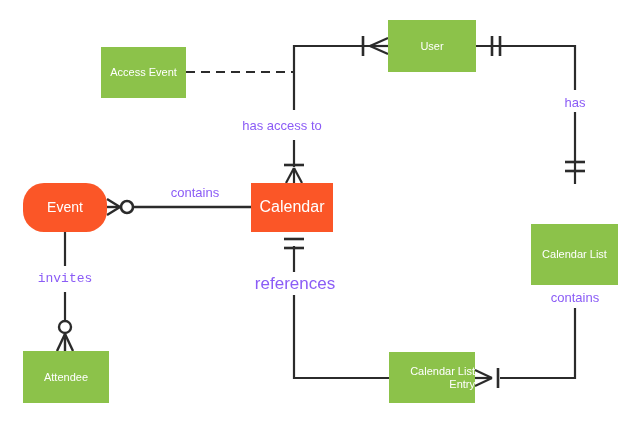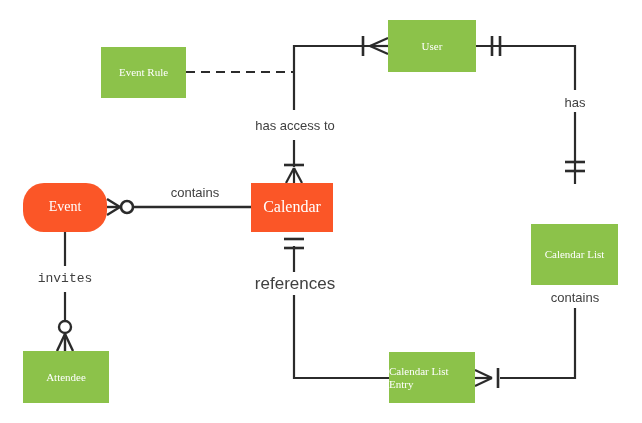--- a/index.html
+++ b/index.html
@@ -22,32 +22,31 @@
     left: 0;
     top: 0;
     width: 642px;
     height: 423px;
   }
   .entity-box {
     position: absolute;
     display: flex;
     align-items: center;
     justify-content: center;
-    text-align: left;
+    text-align: right;
     color: #ffffff;
     box-sizing: border-box;
     line-height: 1.15;
     z-index: 3;
-    font-family: Liberation Serif, serif;
   }
   .entity-green { background: #8CC24A; }
   .entity-orange { background: #FB5627; }
   .edge-label {
     position: absolute;
-    color: #404040;
+    color: #8b5cf6;
     white-space: nowrap;
     z-index: 4;
     background: #ffffff;
     padding: 0 3px;
   }
 </style>
 </head>
 <body>
 
 <div id="canvas">
@@ -121,21 +120,21 @@
 
       <g>
         <line x1="284" y1="239" x2="304" y2="239" stroke-width="2.6"></line>
         <line x1="284" y1="248" x2="304" y2="248" stroke-width="2.6"></line>
       </g>
 
     </g>
   </svg>
 
   <div class="entity-box entity-green" style="left:101px; top:47px; width:85px; height:51px; font-size:11px;">
-    <span>Event Rule</span>
+    <span>Access Event</span>
   </div>
 
   <div class="entity-box entity-green" style="left:388px; top:20px; width:88px; height:52px; font-size:11px;">
     <span>User</span>
   </div>
 
   <div class="entity-box entity-orange" style="left:23px; top:183px; width:84px; height:49px; font-size:14px;border-radius:21px;">
     <span>Event</span>
   </div>
 
@@ -148,21 +147,21 @@
   </div>
 
   <div class="entity-box entity-green" style="left:389px; top:352px; width:86px; height:51px; font-size:11px;">
     <span>Calendar List Entry</span>
   </div>
 
   <div class="entity-box entity-green" style="left:23px; top:351px; width:86px; height:52px; font-size:11px;">
     <span>Attendee</span>
   </div>
 
-  <div class="edge-label" style="left:295px; top:125px; transform:translate(-50%,-50%); font-size:13px;">
+  <div class="edge-label" style="left:282px; top:125px; transform:translate(-50%,-50%); font-size:13px;">
     <span>has access to</span>
   </div>
 
   <div class="edge-label" style="left:195px; top:192px; transform:translate(-50%,-50%); font-size:13px;">
     <span>contains</span>
   </div>
 
   <div class="edge-label" style="left:65px; top:278px; transform:translate(-50%,-50%); font-size:13px;font-family:Liberation Mono, monospace;">
     <span>invites</span>
   </div>

